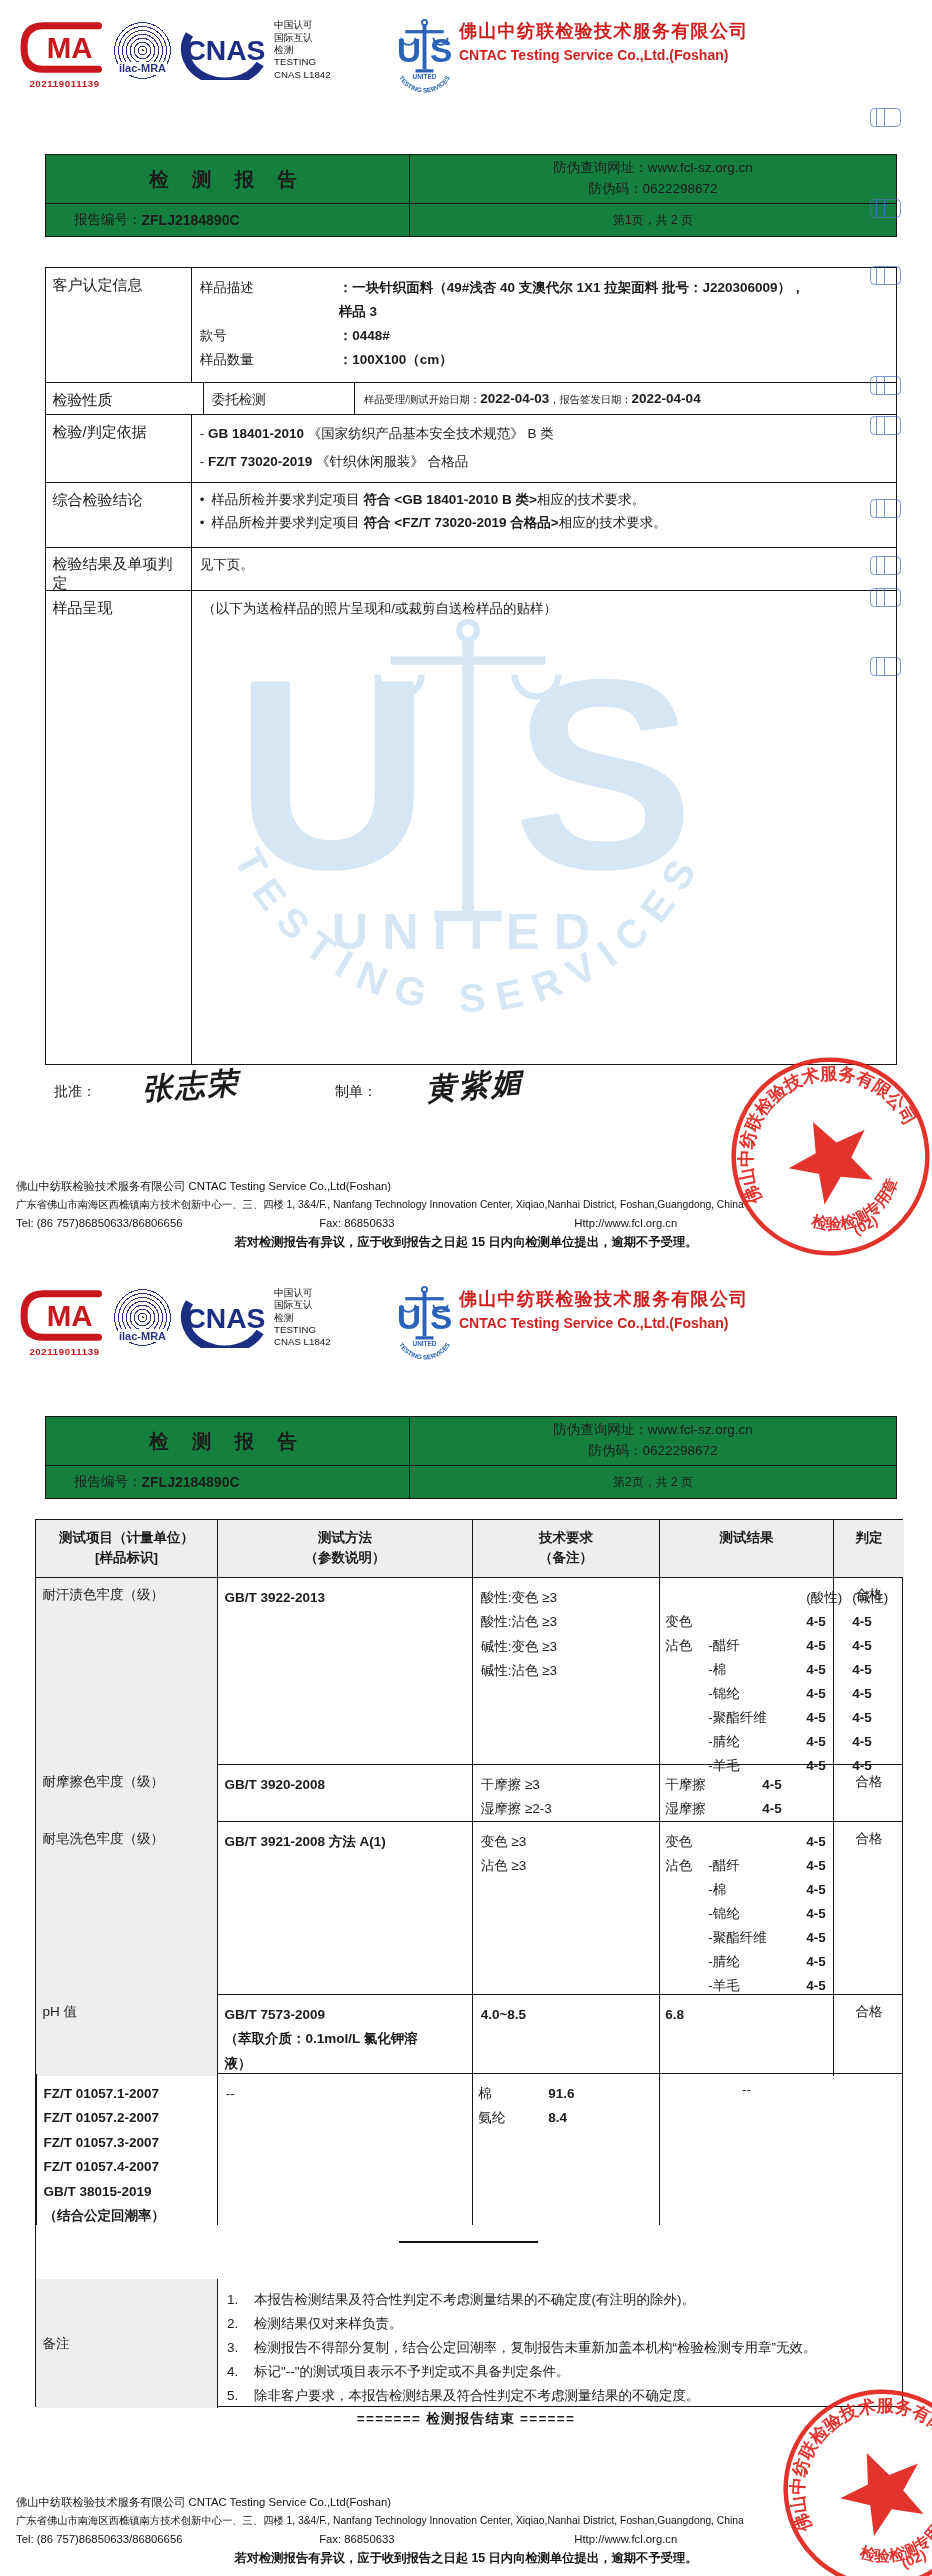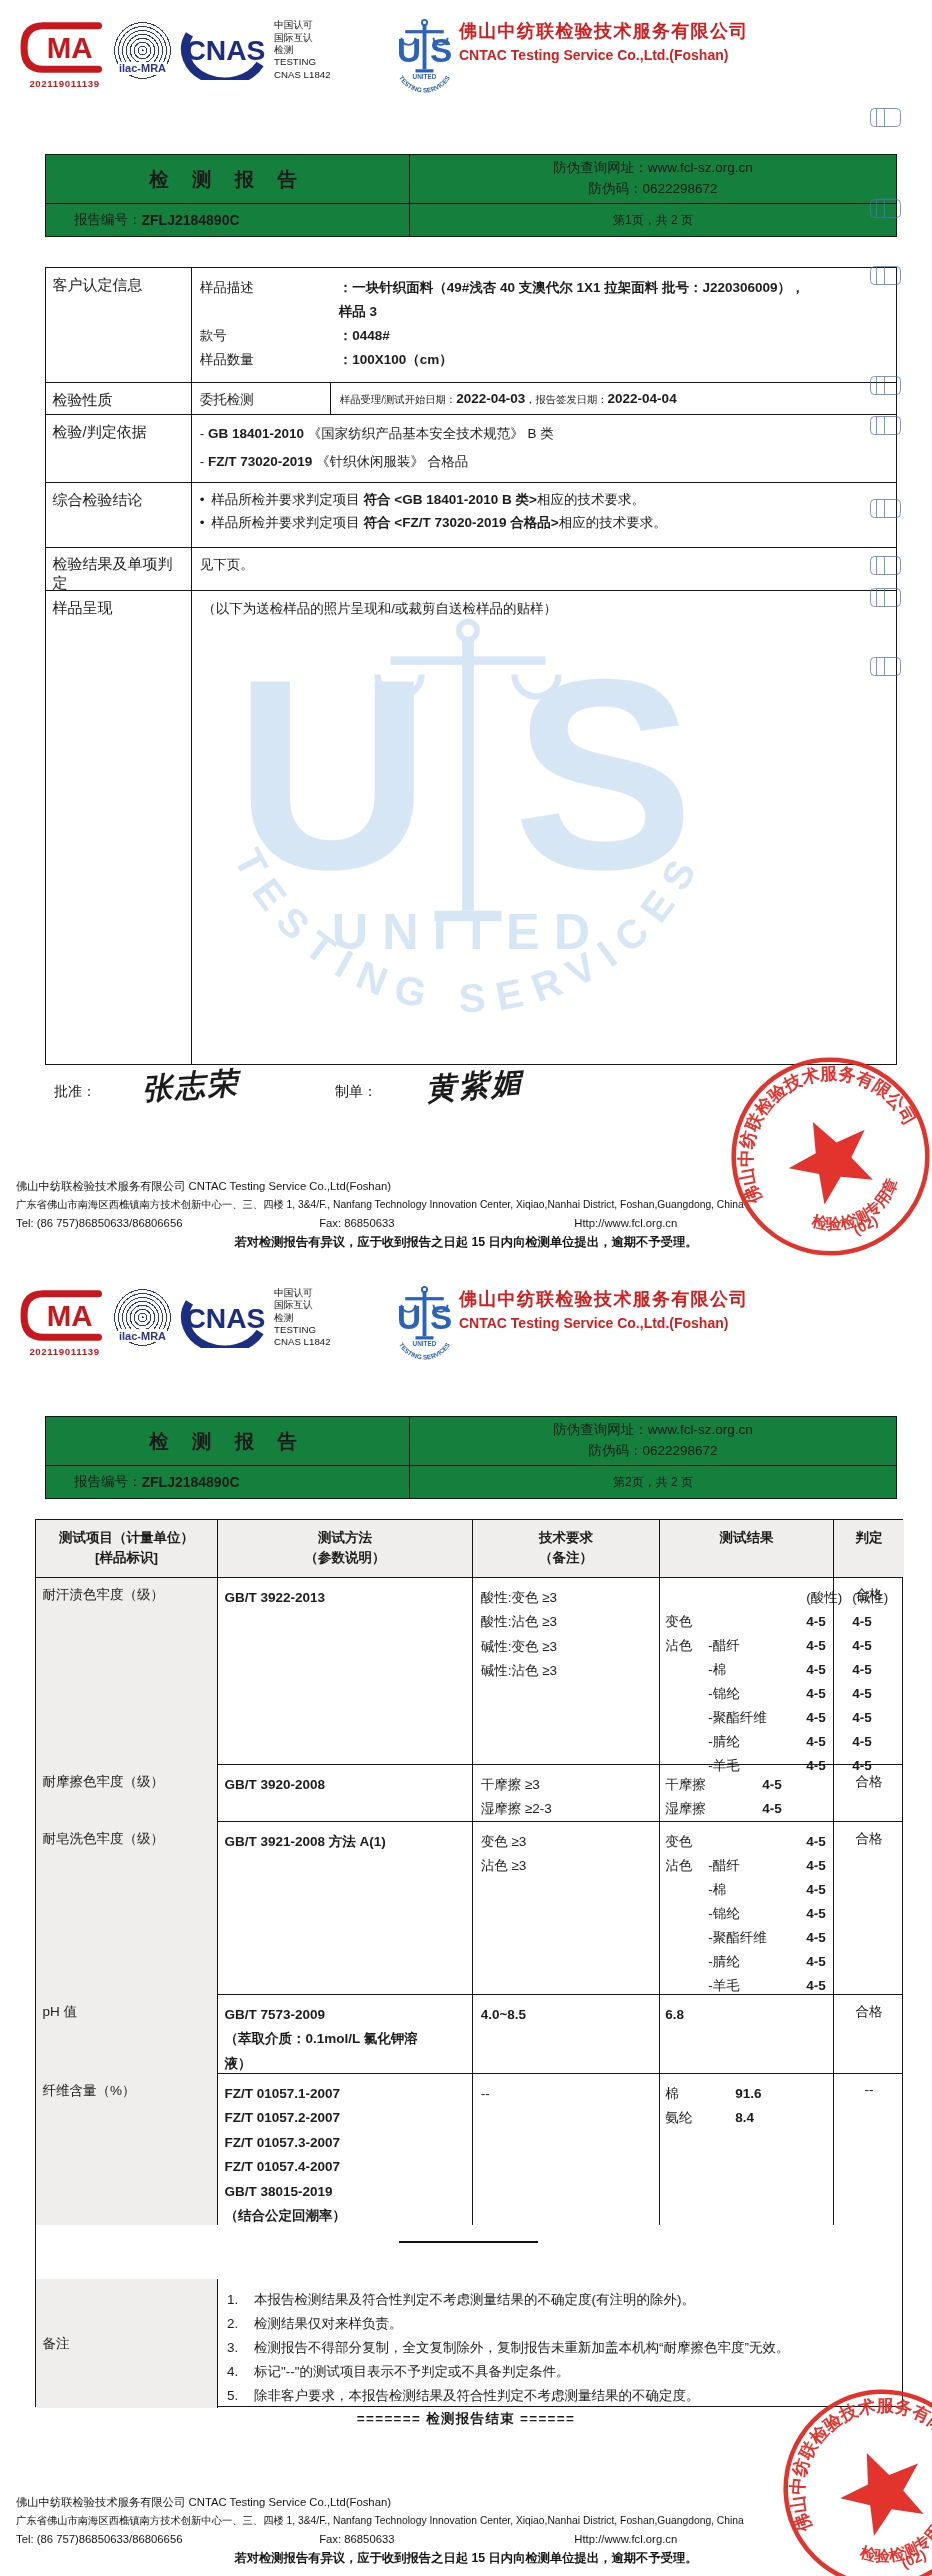--- a/index.html
+++ b/index.html
@@ -42,21 +42,21 @@
 
   
   .info-table { position:absolute; left:45px; top:267px; width:852px; border:1.9px solid #161616; background:#fff; }
   .it-row { display:grid; grid-template-columns:145px 1fr; }
   .it-row + .it-row { border-top:1.3px solid #161616; }
   .it-label { padding:7.7px 5.2px 0 6.5px; font-size:15px; }
   .it-cell { border-left:1.3px solid #161616; font-size:13.5px; }
   .client-lines { padding:7.7px 0 0 7.7px; }
   .kv { display:grid; grid-template-columns:139px 1fr; line-height:24px; }
   .kv .v { font-weight:bold; white-space:pre-line; }
-  .nature-row { grid-template-columns:145px 139px 1fr; }
+  .nature-row { grid-template-columns:145px 139px 1fr;gap:12px; }
   .nature-val { border-left:1.3px solid #161616; padding:7.7px 0 0 7.7px; height:32px; }
   .dates-cell { border-left:1.3px solid #161616; padding:7.7px 0 0 9px; height:32px; }
   .dates-cell b { font-size:13.5px; }
   .basis-lines { padding:5.2px 0 0 7.7px; line-height:28px; }
   .concl-lines { padding:5.2px 0 0 7.7px; line-height:23px; }
   .bullet { display:inline-block; width:11.6px; }
   .seen-next { padding:7.7px 0 0 7.7px; }
   .present-cell { padding:9px 0 0 10.3px; }
 
   
@@ -526,21 +526,20 @@
       <div class="rc r-req">
         <div class="val">4.0~8.5</div>
       </div>
       <div class="rc r-res">
         <div class="val">6.8</div>
       </div>
       <div class="rc r-verdict">合格</div>
     </div>
 
     <div class="r-row" style="height:152px;">
-      <div class="r-item">纤维含量（%）</div>
       <div class="rc r-method">FZ/T 01057.1-2007
 FZ/T 01057.2-2007
 FZ/T 01057.3-2007
 FZ/T 01057.4-2007
 GB/T 38015-2019
 （结合公定回潮率）</div>
       <div class="rc r-req">
         <div>--</div>
       </div>
       <div class="rc r-res">
@@ -566,21 +565,21 @@
         <div class="note">
             <span>1.</span>
             <span>本报告检测结果及符合性判定不考虑测量结果的不确定度(有注明的除外)。</span>
           </div>
         <div class="note">
             <span>2.</span>
             <span>检测结果仅对来样负责。</span>
           </div>
         <div class="note">
             <span>3.</span>
-            <span>检测报告不得部分复制，全文复制除外，复制报告未重新加盖本机构“耐摩擦色牢度”无效。</span>
+            <span>检测报告不得部分复制，结合公定回潮率，复制报告未重新加盖本机构“检验检测专用章”无效。</span>
           </div>
         <div class="note">
             <span>4.</span>
             <span>标记"--"的测试项目表示不予判定或不具备判定条件。</span>
           </div>
         <div class="note">
             <span>5.</span>
             <span>除非客户要求，本报告检测结果及符合性判定不考虑测量结果的不确定度。</span>
           </div>
       </div>

